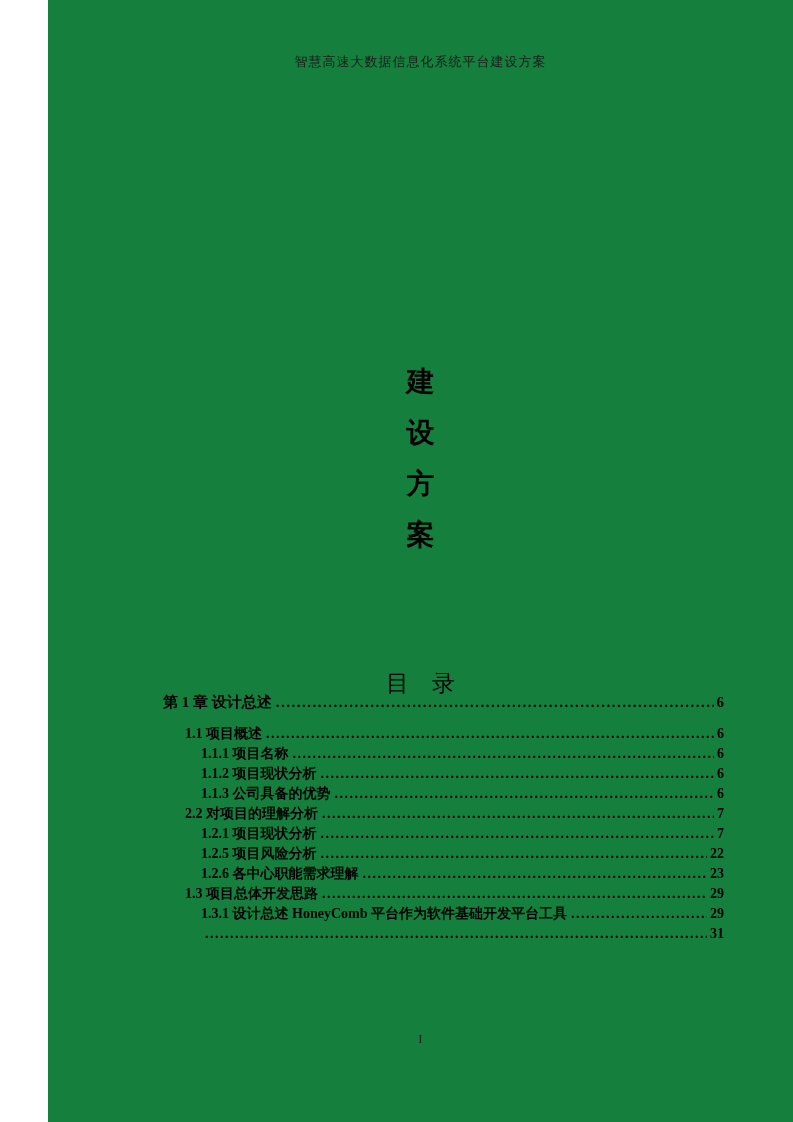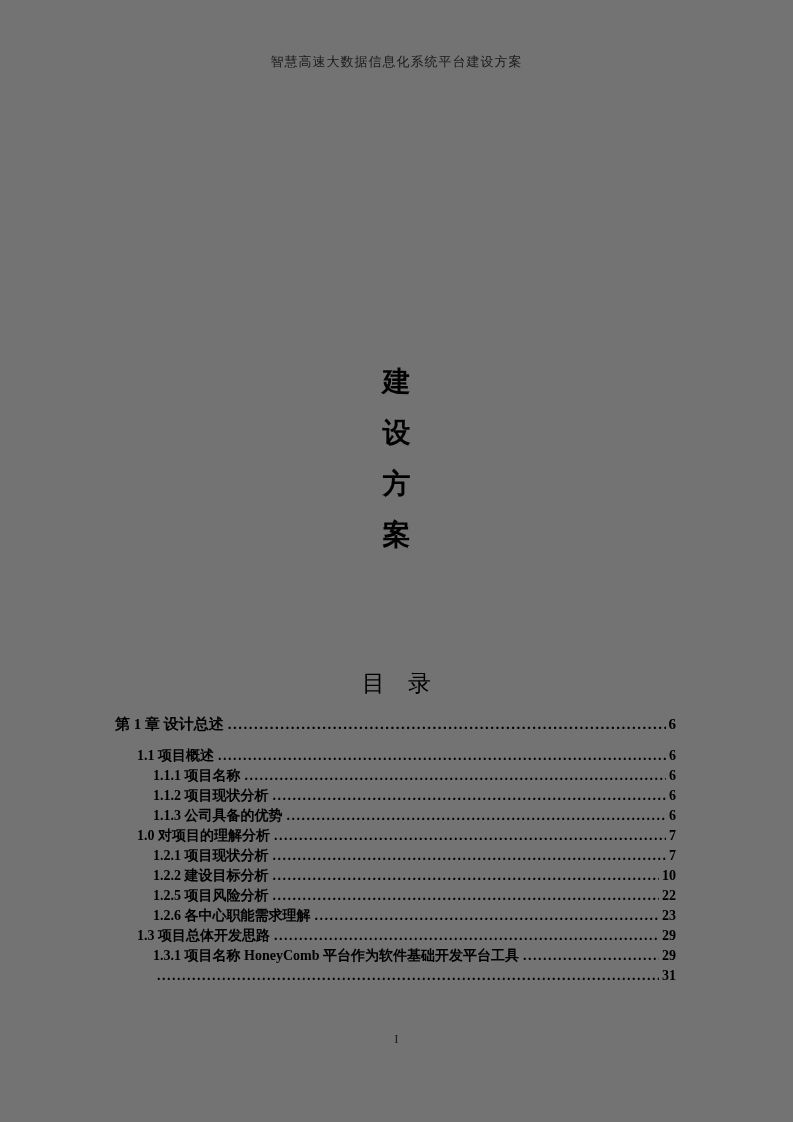--- a/index.html
+++ b/index.html
@@ -8,21 +8,22 @@
     width: 793px;
     height: 1122px;
     font-family: "Liberation Serif", "DejaVu Serif", serif;
     color: #000;
     position: relative;
     overflow: hidden;
   }
   .page {
     position: absolute;
     inset: 0;
-    background: #737373;
+    background: #15803d;
+    margin-left: 48px;
   }
   .doc-header {
     position: absolute;
     top: 53px;
     left: 0; right: 0;
     text-align: center;
     font-size: 13px;
     color: #1a1a1a;
     letter-spacing: 1px;
     font-family: "Liberation Serif", "DejaVu Serif", serif;
@@ -57,21 +58,21 @@
     top: 668px;
     left: 0; right: 0;
     text-align: center;
     font-size: 23px;
     font-weight: normal;
     font-family: "Liberation Serif", "DejaVu Serif", serif;
     color: #000;
   }
   .toc {
     position: absolute;
-    top: 714px;
+    top: 692px;
     left: 115px;
     width: 561px;
     font-size: 14px;
     color: #000;
   }
   .toc-row {
     display: flex;
     align-items: baseline;
     height: 20px;
     line-height: 20px;
@@ -152,51 +153,46 @@
         <span class="toc-label">1.1.2 项目现状分析</span>
         <span class="toc-fill"></span>
         <span class="toc-page">6</span>
       </div>
       <div class="toc-row lvl3">
         <span class="toc-label">1.1.3 公司具备的优势</span>
         <span class="toc-fill"></span>
         <span class="toc-page">6</span>
       </div>
       <div class="toc-row lvl2">
-        <span class="toc-label">1.0 对项目的理解分析</span>
+        <span class="toc-label">2.2 对项目的理解分析</span>
         <span class="toc-fill"></span>
         <span class="toc-page">7</span>
       </div>
       <div class="toc-row lvl3">
         <span class="toc-label">1.2.1 项目现状分析</span>
         <span class="toc-fill"></span>
         <span class="toc-page">7</span>
-      </div>
-      <div class="toc-row lvl3">
-        <span class="toc-label">1.2.2 建设目标分析</span>
-        <span class="toc-fill"></span>
-        <span class="toc-page">10</span>
       </div>
       <div class="toc-row lvl3">
         <span class="toc-label">1.2.5 项目风险分析</span>
         <span class="toc-fill"></span>
         <span class="toc-page">22</span>
       </div>
       <div class="toc-row lvl3">
         <span class="toc-label">1.2.6 各中心职能需求理解</span>
         <span class="toc-fill"></span>
         <span class="toc-page">23</span>
       </div>
       <div class="toc-row lvl2">
         <span class="toc-label">1.3 项目总体开发思路</span>
         <span class="toc-fill"></span>
         <span class="toc-page">29</span>
       </div>
       <div class="toc-row lvl3">
-        <span class="toc-label">1.3.1 项目名称 HoneyComb 平台作为软件基础开发平台工具</span>
+        <span class="toc-label">1.3.1 设计总述 HoneyComb 平台作为软件基础开发平台工具</span>
         <span class="toc-fill"></span>
         <span class="toc-page">29</span>
       </div>
       <div class="toc-row lvl3">
         <span class="toc-fill"></span>
         <span class="toc-page">31</span>
       </div>
     </div>
 
   <div class="doc-footer">I</div>

